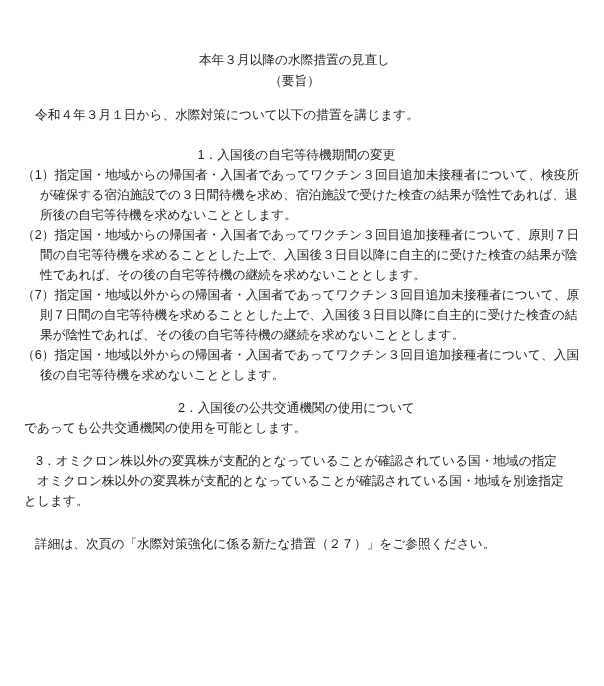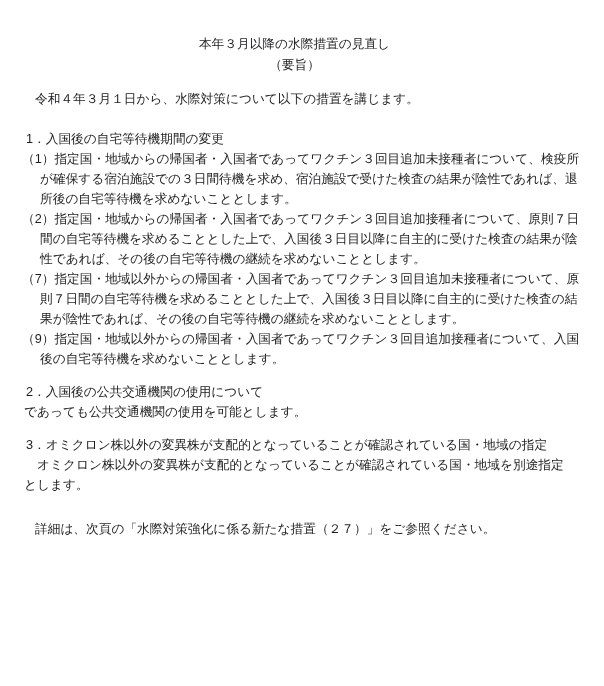--- a/index.html
+++ b/index.html
@@ -12,40 +12,41 @@
     width: 604px;
     height: 536px;
     background: #ffffff;
     color: #1d1d1f;
     font-family: "Liberation Sans", "DejaVu Sans", sans-serif;
     font-size: 12.7px;
     line-height: 20px;
     overflow: hidden;
     box-sizing: border-box;
     padding: 34px 37px 0 22px;
+    margin-top: 16px;
   }
   .line {
     white-space: nowrap;
   }
   .title-block {
     text-align: center;
     line-height: 21px;
   }
   .intro {
     margin-top: 13px;
   }
   .indent-1 { margin-left: 13px; }   
   .sec1 { margin-top: 20px; }
-  .sec-heading { margin-left: 4px; }
+  .sec-heading { margin-left: 4px; text-align: center; }
   .item-first { margin-left: 0; }
   .item-cont { margin-left: 18px; }
   .sec { margin-top: 13px; }
   .body-first { margin-left: 15px; }
   .body-cont { margin-left: 2px; }
-  .footer-note { margin-top: 24px; }
+  .footer-note { margin-top: 24px; font-family: Liberation Mono, monospace; }
 </style>
 </head>
 <body>
 
 <div class="page">
 
   <div class="title-block">
     <div class="line">本年３月以降の水際措置の見直し</div>
     <div class="line">（要旨）</div>
   </div>
@@ -65,21 +66,21 @@
       <div class="line item-first">（2）指定国・地域からの帰国者・入国者であってワクチン３回目追加接種者について、原則７日</div>
       <div class="line item-cont">間の自宅等待機を求めることとした上で、入国後３日目以降に自主的に受けた検査の結果が陰</div>
       <div class="line item-cont">性であれば、その後の自宅等待機の継続を求めないこととします。</div>
     </div>
     <div>
       <div class="line item-first">（7）指定国・地域以外からの帰国者・入国者であってワクチン３回目追加未接種者について、原</div>
       <div class="line item-cont">則７日間の自宅等待機を求めることとした上で、入国後３日目以降に自主的に受けた検査の結</div>
       <div class="line item-cont">果が陰性であれば、その後の自宅等待機の継続を求めないこととします。</div>
     </div>
     <div>
-      <div class="line item-first">（9）指定国・地域以外からの帰国者・入国者であってワクチン３回目追加接種者について、入国</div>
+      <div class="line item-first">（6）指定国・地域以外からの帰国者・入国者であってワクチン３回目追加接種者について、入国</div>
       <div class="line item-cont">後の自宅等待機を求めないこととします。</div>
     </div>
   </div>
 
   <div class="sec">
     <div class="line sec-heading">2．入国後の公共交通機関の使用について</div>
     <div class="line body-cont">であっても公共交通機関の使用を可能とします。</div>
   </div>
 
   <div class="sec">

